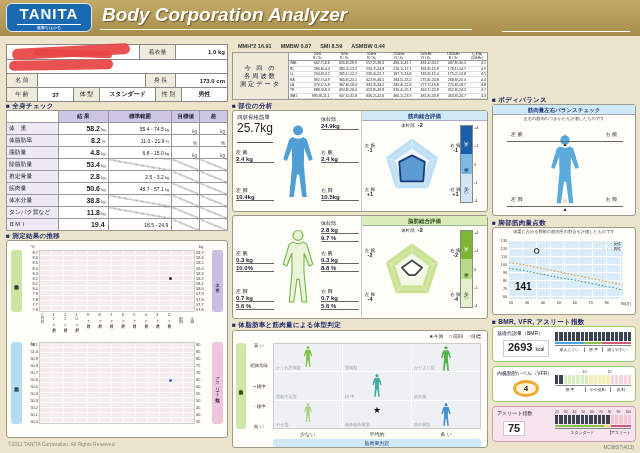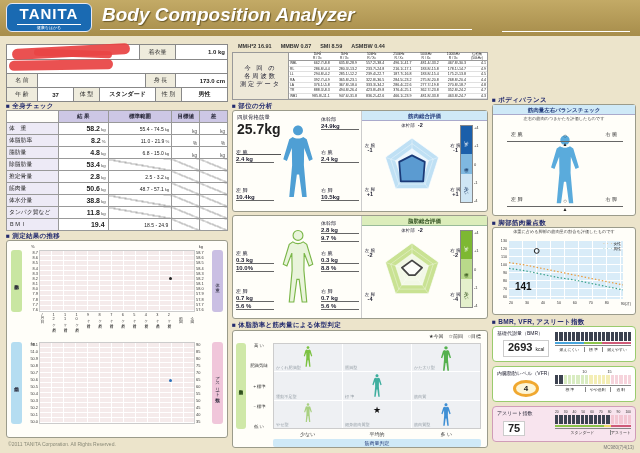--- a/index.html
+++ b/index.html
@@ -60,21 +60,21 @@
 .freqt{flex:1;border-collapse:collapse;table-layout:fixed;font-size:3.6px}
 .freqt th{font-size:3.3px;font-weight:normal;border-bottom:1px solid #999;line-height:3.6px;color:#222}
 .freqt td{text-align:right;padding-right:1px;border-bottom:.5px solid #e0e0e0;white-space:nowrap;color:#222}
 .freqt td.rl{text-align:left;font-size:3.3px;padding-left:1px}
 
 .segpanel{left:232px;top:110px;width:256px;height:102px;display:flex}
 .segpanel2{left:232px;top:215px;width:256px;height:104px;display:flex}
 .mleft{width:128px;position:relative}
 .mright{flex:1;position:relative;border-left:1px solid #ccc}
 .mm-label{position:absolute;left:4px;top:3px;font-size:5.5px;color:#223}
-.mm-value{position:absolute;left:4px;top:10px;font-size:14px;font-weight:bold;border-bottom:1px solid #555;padding-bottom:17px}
+.mm-value{position:absolute;left:4px;top:10px;font-size:12px;font-weight:normal;border-bottom:1px solid #555;padding-bottom:7px}
 .fig{position:absolute}
 .seg{position:absolute;font-size:5px;color:#223;width:38px}
 .seg .sv{display:block;font-size:6px;font-weight:bold;border-bottom:1px solid #666;margin-top:1px}
 .rlb{position:absolute;font-size:4.5px;color:#223;text-align:center;line-height:5px}
 .rlb b{display:block;font-size:5.5px}
 .rlb.inline{display:flex;gap:3px;justify-content:center;align-items:center}
 .rlb.inline b{display:inline;font-size:5.5px}
 .leg{position:absolute;right:3px;top:14px;width:24px;height:78px;display:flex}
 .lbar{width:13px;display:flex;flex-direction:column;border:1px solid #888}
 .lz{writing-mode:vertical-rl;text-orientation:upright;font-size:4.3px;display:flex;align-items:center;justify-content:center}
@@ -127,21 +127,21 @@
 svg{display:block}
 </style>
 </head>
 <body>
 
 <div class="hdr">
   <div class="logo">
     <div class="lg">TANITA</div>
     <div class="tg">健康をはかる</div>
   </div>
-  <div class="htitle">Body Composition Analyzer</div>
+  <div class="htitle">Body Corporation Analyzer</div>
   <div class="hline"></div>
   <div class="mline"></div>
 </div>
 
 <div class="info">
   <div class="r">
     <div class="c" style="flex:1"></div>
     <div class="c lab" style="width:36px">着衣量</div>
     <div class="c val" style="width:52px">1.0 kg</div>
   </div>

